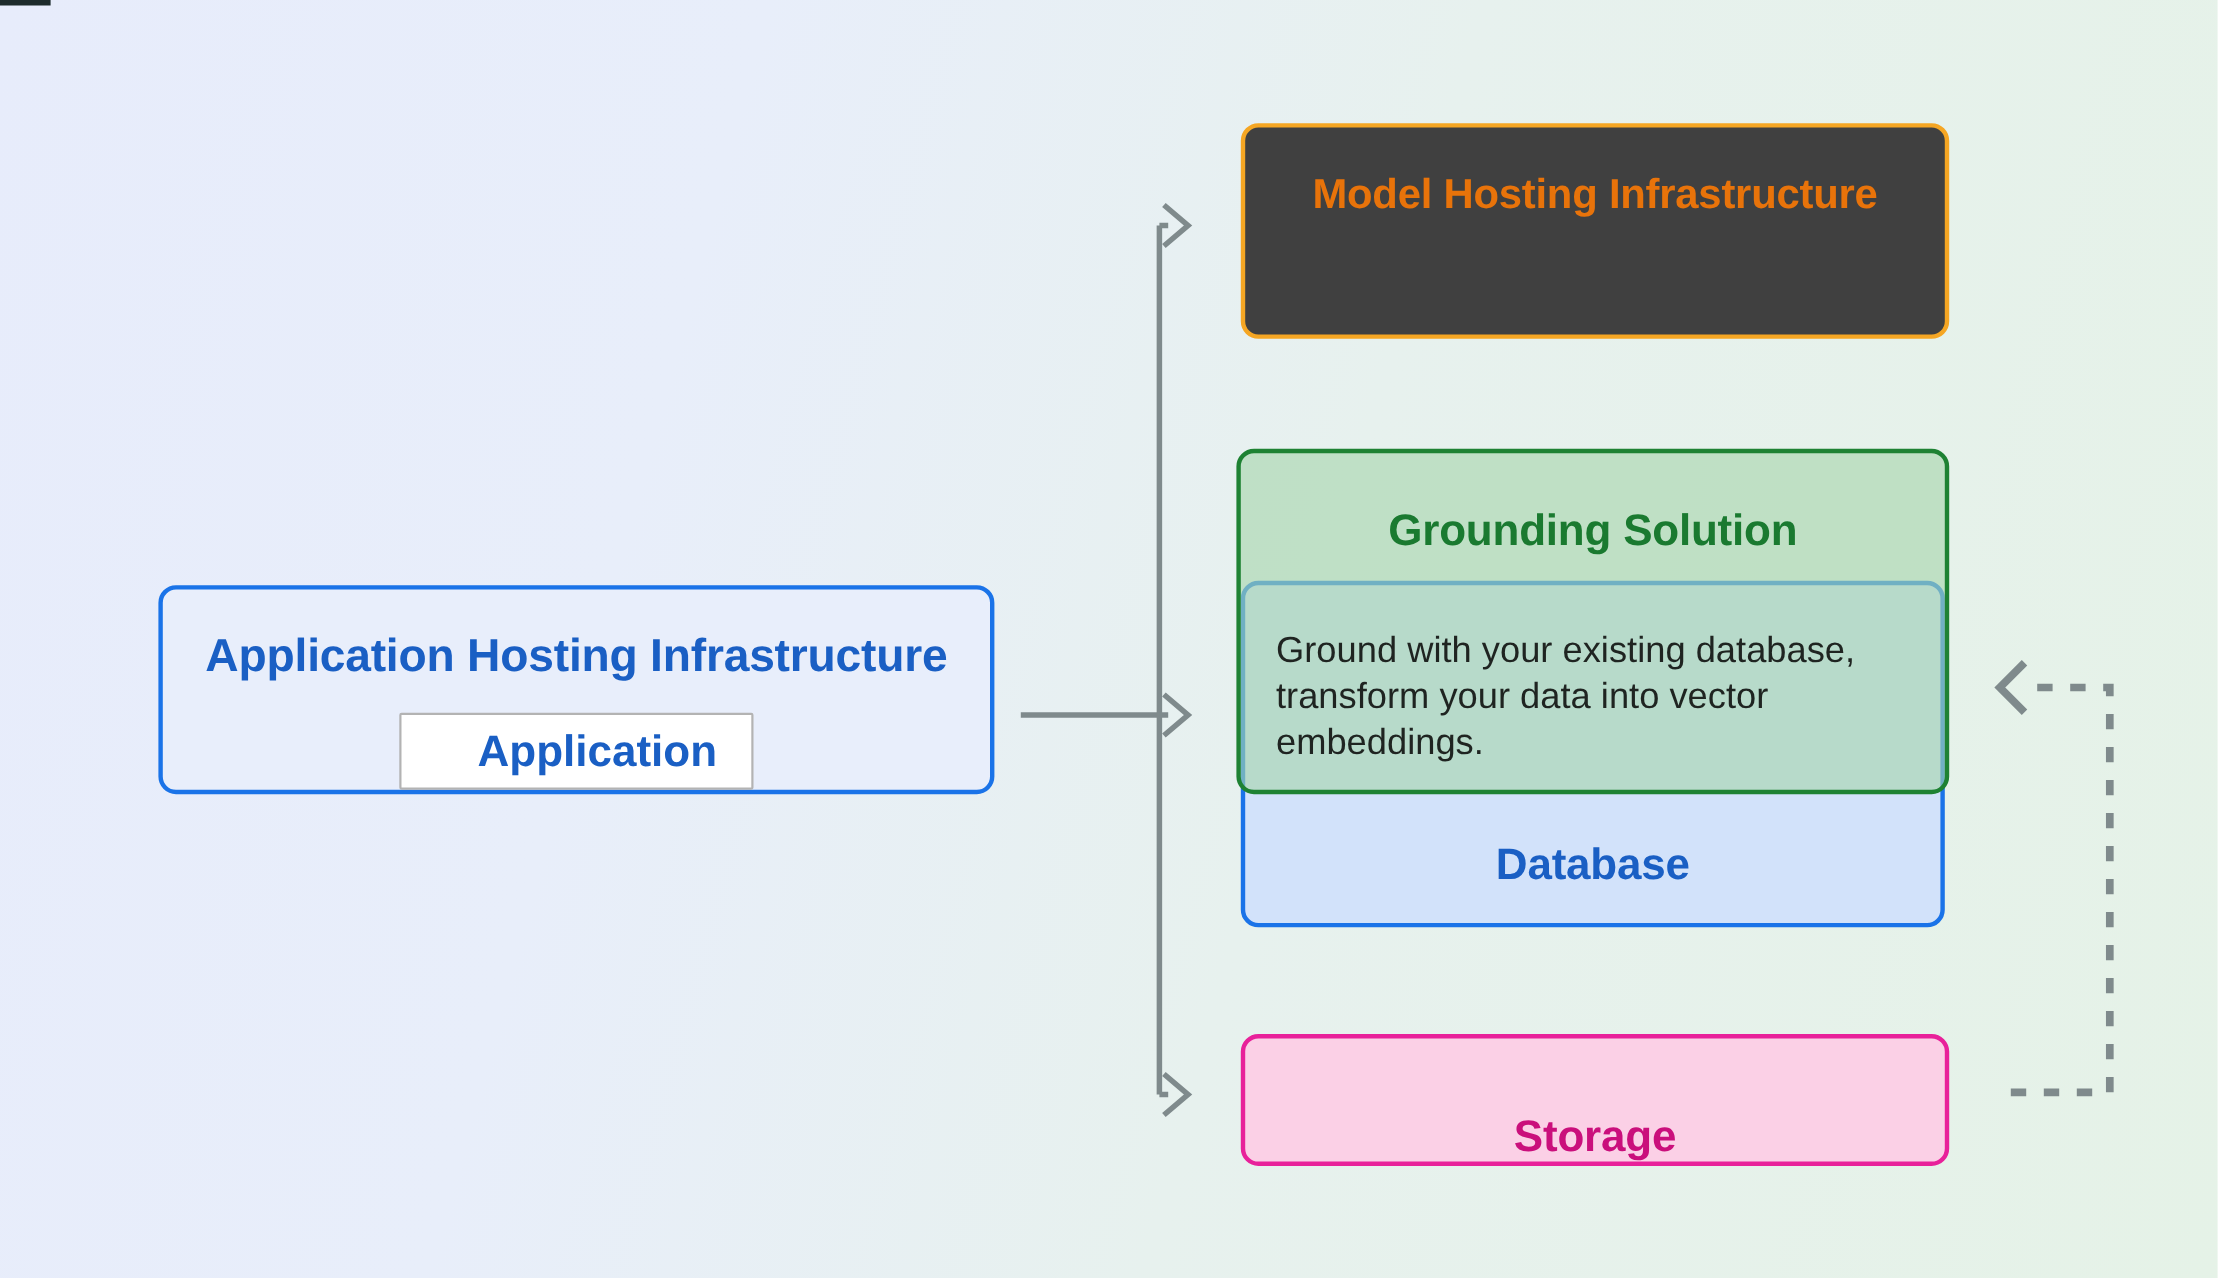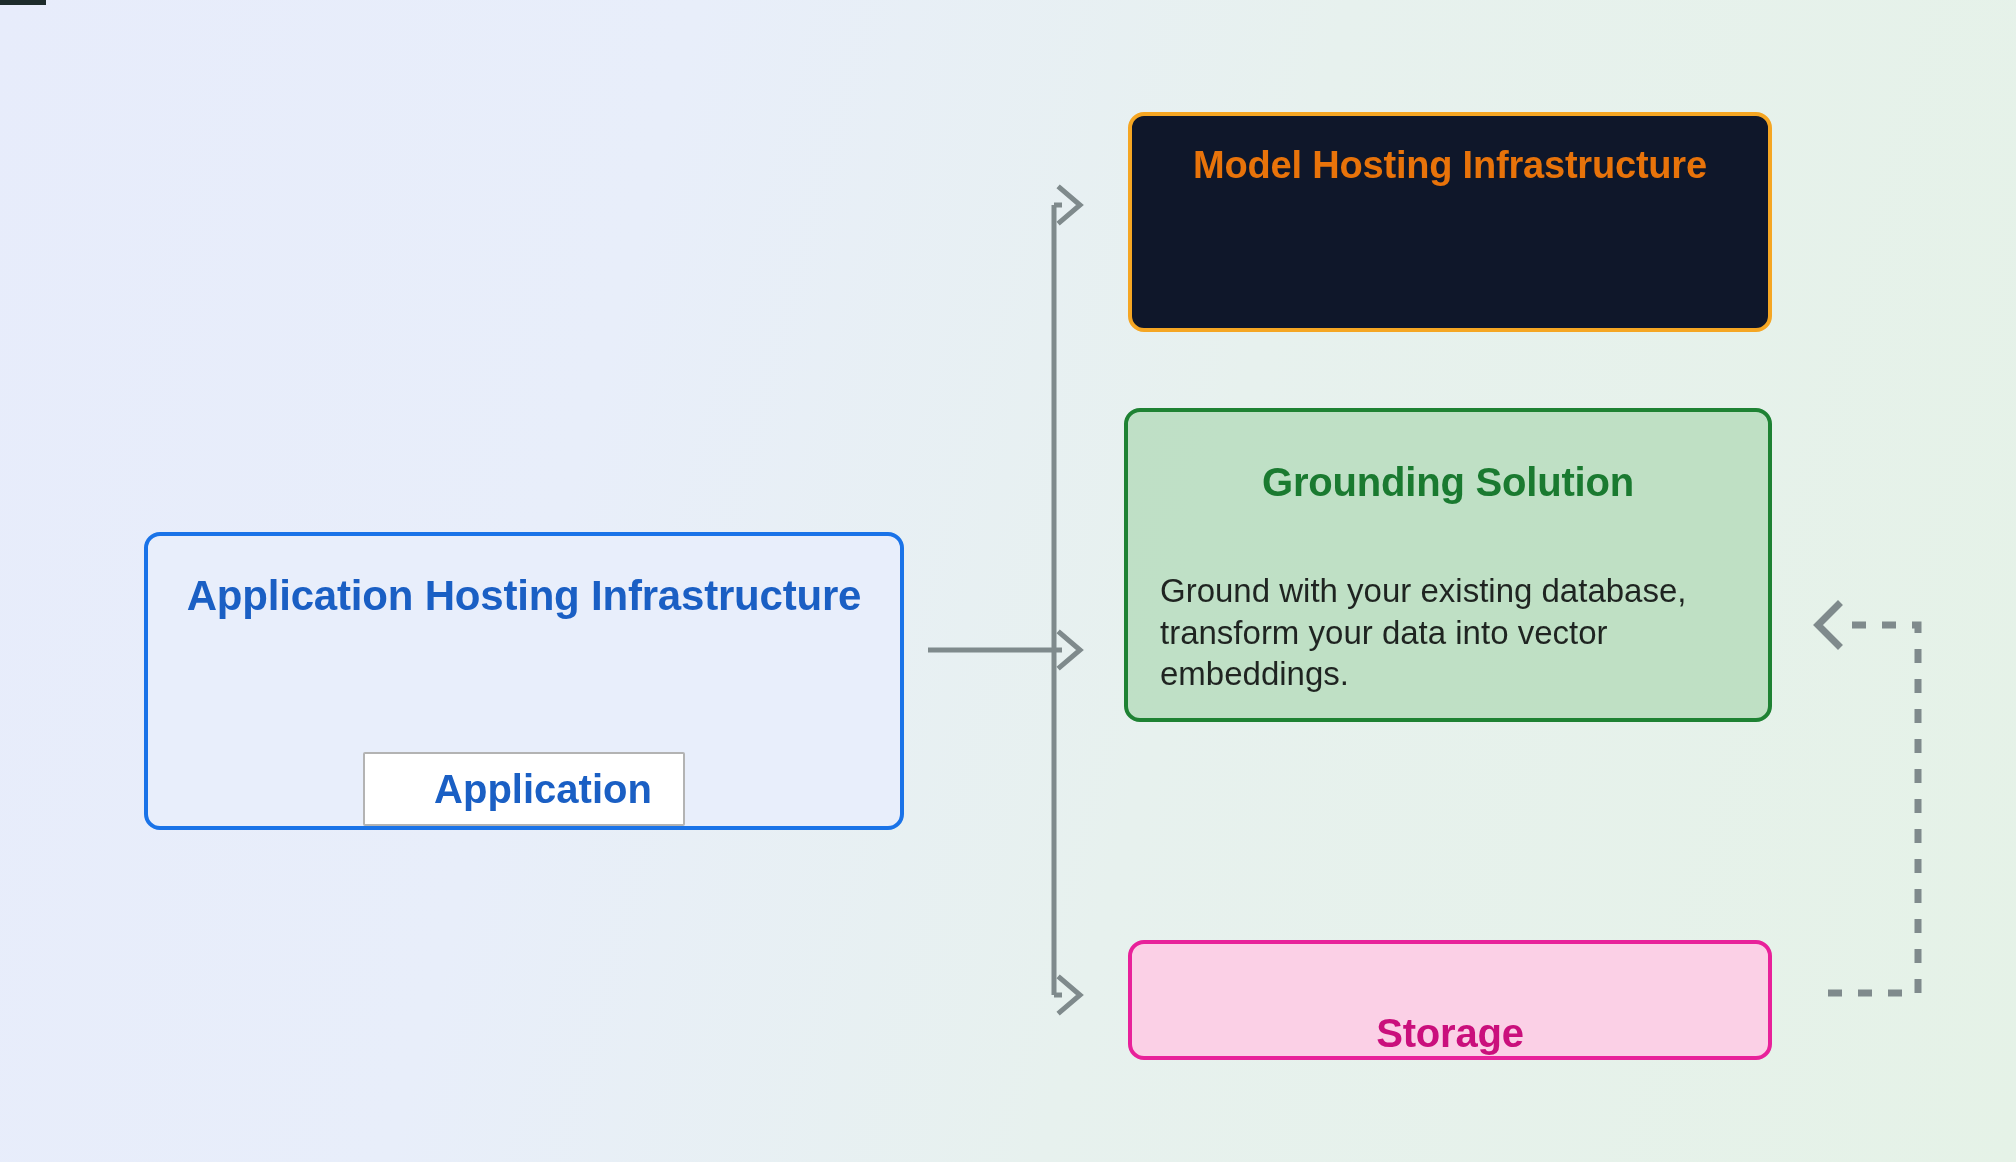--- a/index.html
+++ b/index.html
@@ -51,39 +51,38 @@
     border-radius:2px;
     display:flex;
     align-items:center;
     justify-content:center;
     font-weight:bold;
     white-space:nowrap;
   }
 
   
   #app-host {
-    left:144px; top:532px; width:760px; height:298px;
+    left:144px; top:532px; width:760px; height:190px;
     background:#e8eefb;
     border:4px solid #1a73e8;
     padding-top:36px;
-    justify-content:space-between;
   }
   #app-host .node-title { font-size:42px; color:#1a5fc4; }
   #app-host .chip {
     margin-top:28px;
     width:322px; height:74px;
     font-size:40px; color:#1a5fc4;padding-left:38px;
   }
 
   
   #model-host {
-    left:1128px; top:112px; width:644px; height:220px;
-    background:#0f172a;
+    left:1128px; top:112px; width:644px; height:196px;
+    background:#404040;
     border:4px solid #f5a623;
-    padding-top:28px;
+    padding-top:40px;
   }
   #model-host .node-title { font-size:38px; color:#e8730a; }
   #model-host .chip {
     margin-top:28px;
     width:218px; height:74px;
     font-size:38px; color:#ef7b10;
   }
 
   
   #database {
@@ -166,20 +165,23 @@
 
   <div class="node" id="app-host">
     <div class="node-title">Application Hosting Infrastructure</div>
     <div class="chip">Application</div>
   </div>
 
   <div class="node" id="model-host">
     <div class="node-title">Model Hosting Infrastructure</div>
   </div>
 
+  <div class="node" id="database">
+    <div class="node-title">Database</div>
+  </div>
 
   <div class="node" id="grounding">
     <div class="node-title">Grounding Solution</div>
   </div>
 
   <div id="ground-copy">Ground with your existing database, transform your data into vector embeddings.</div>
 
   <div class="node" id="storage">
     <div class="node-title">Storage</div>
   </div>

